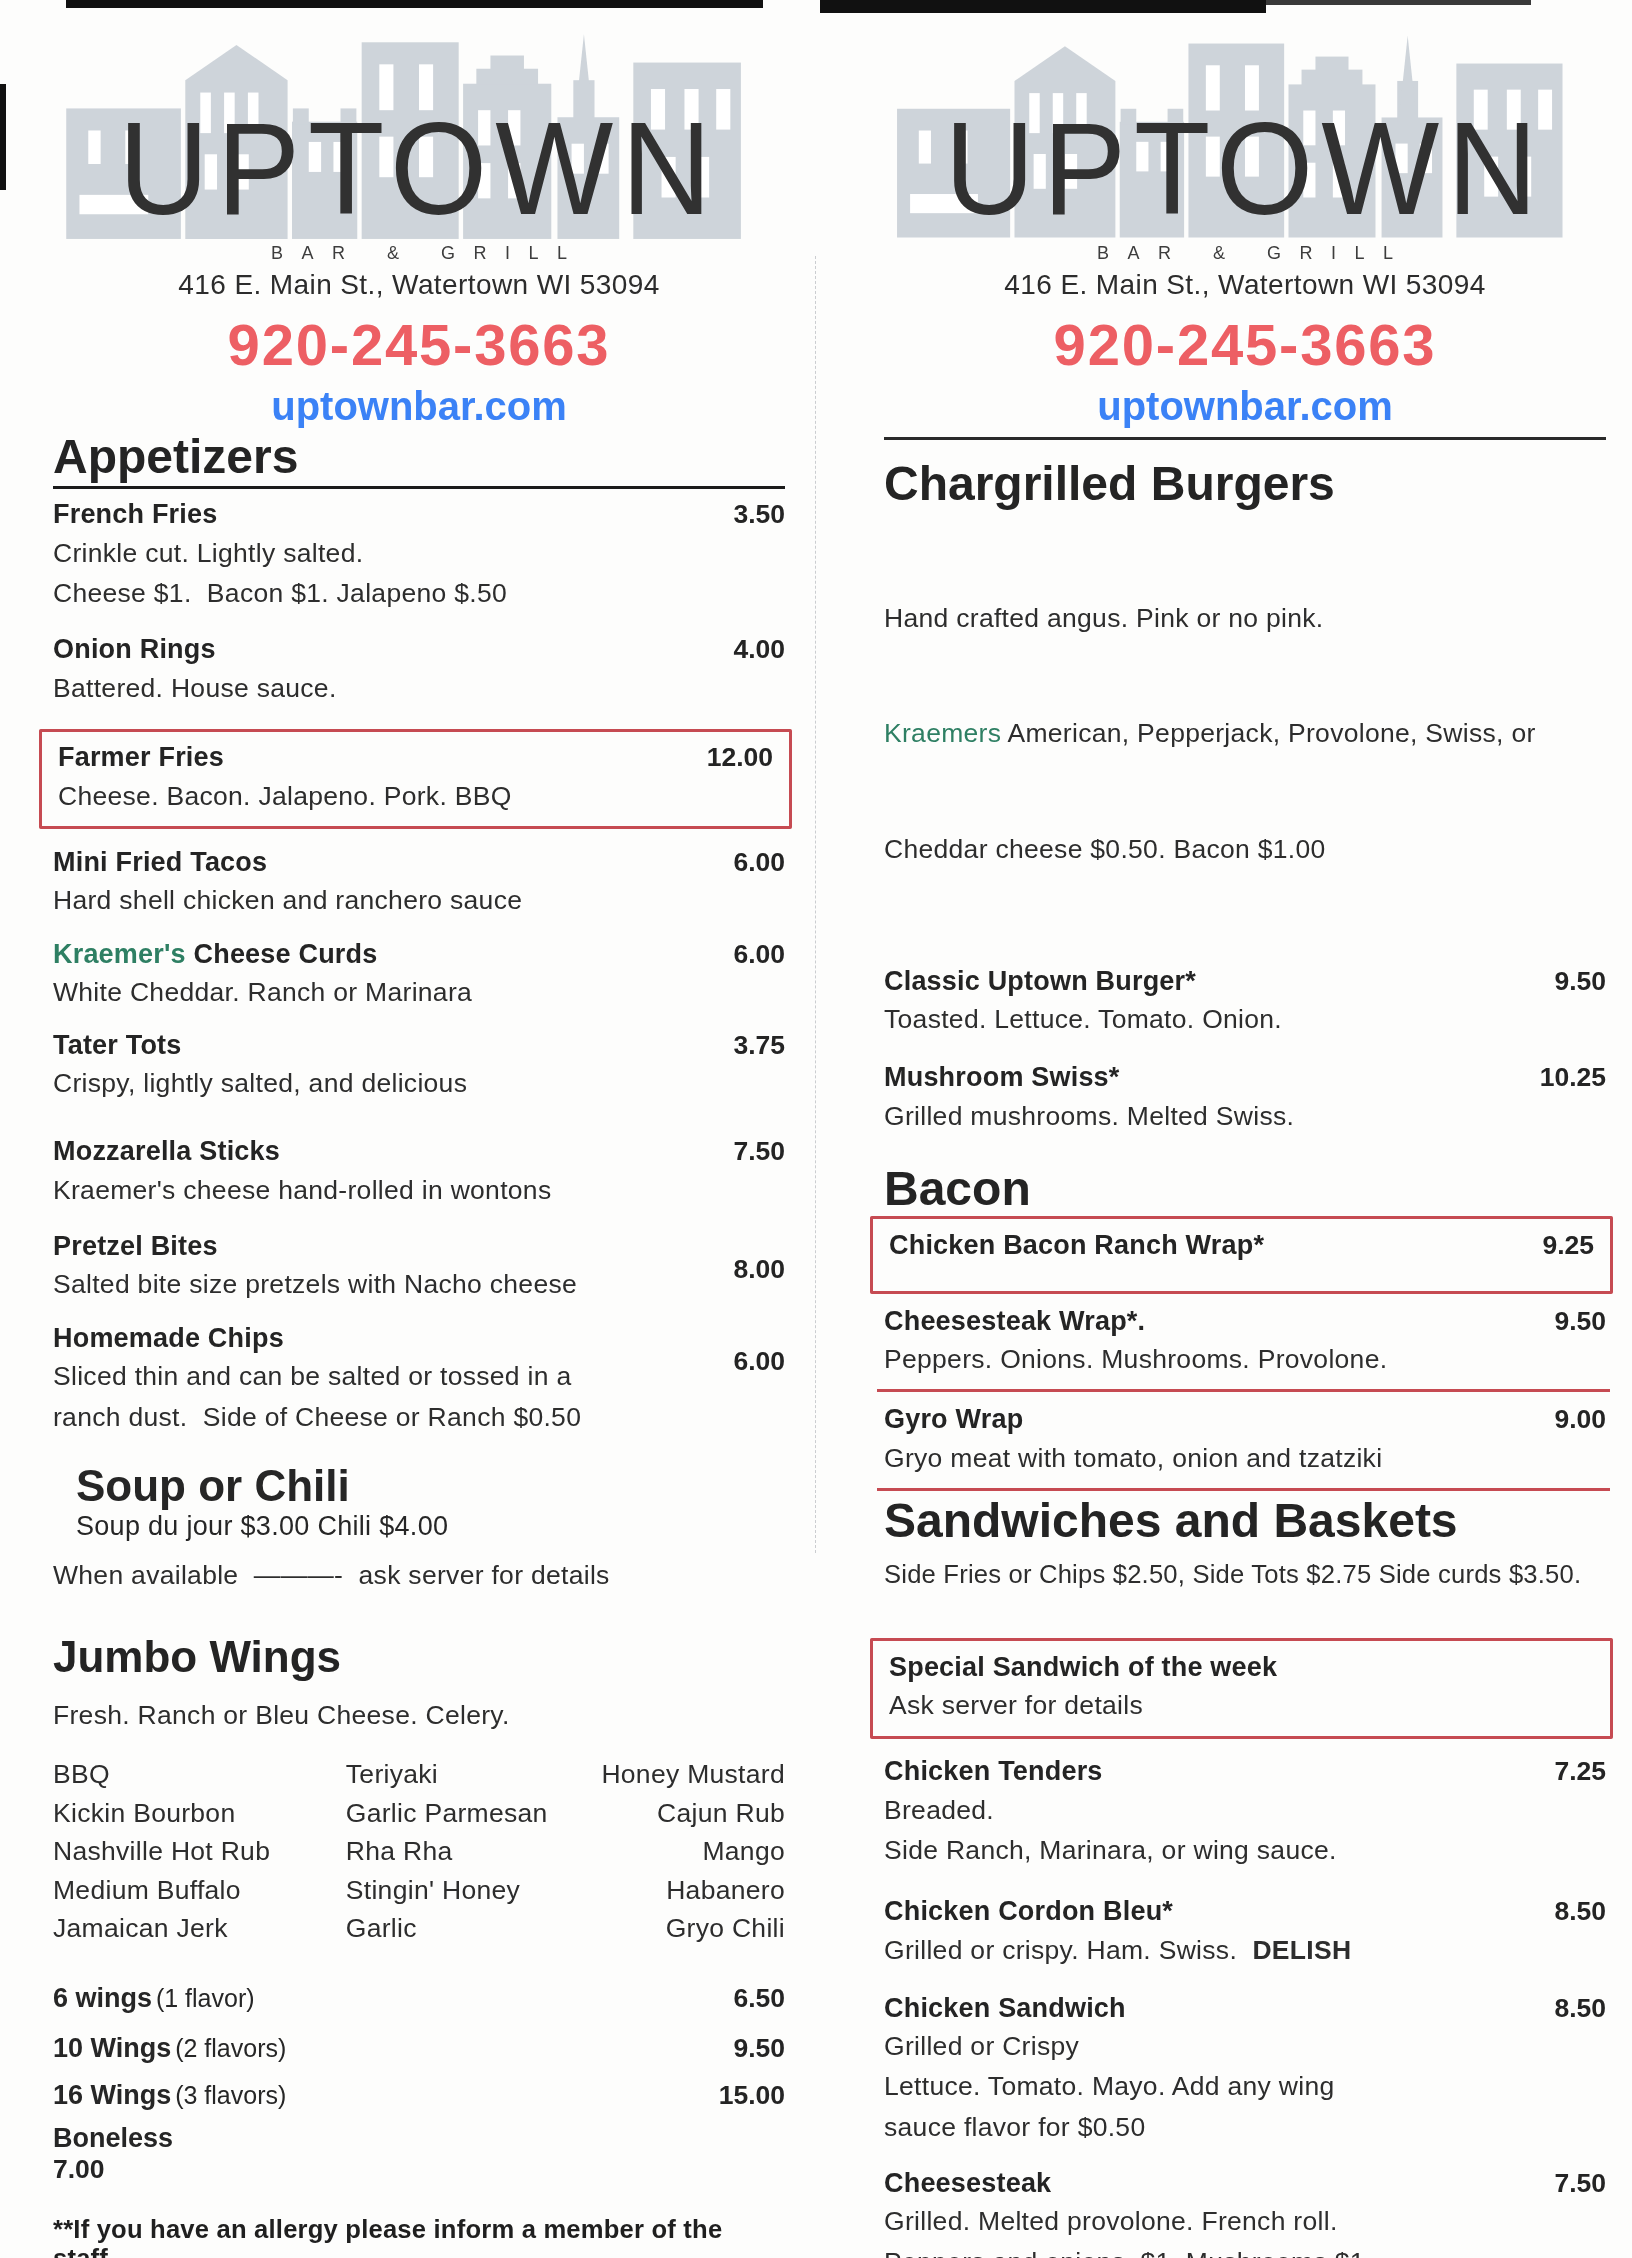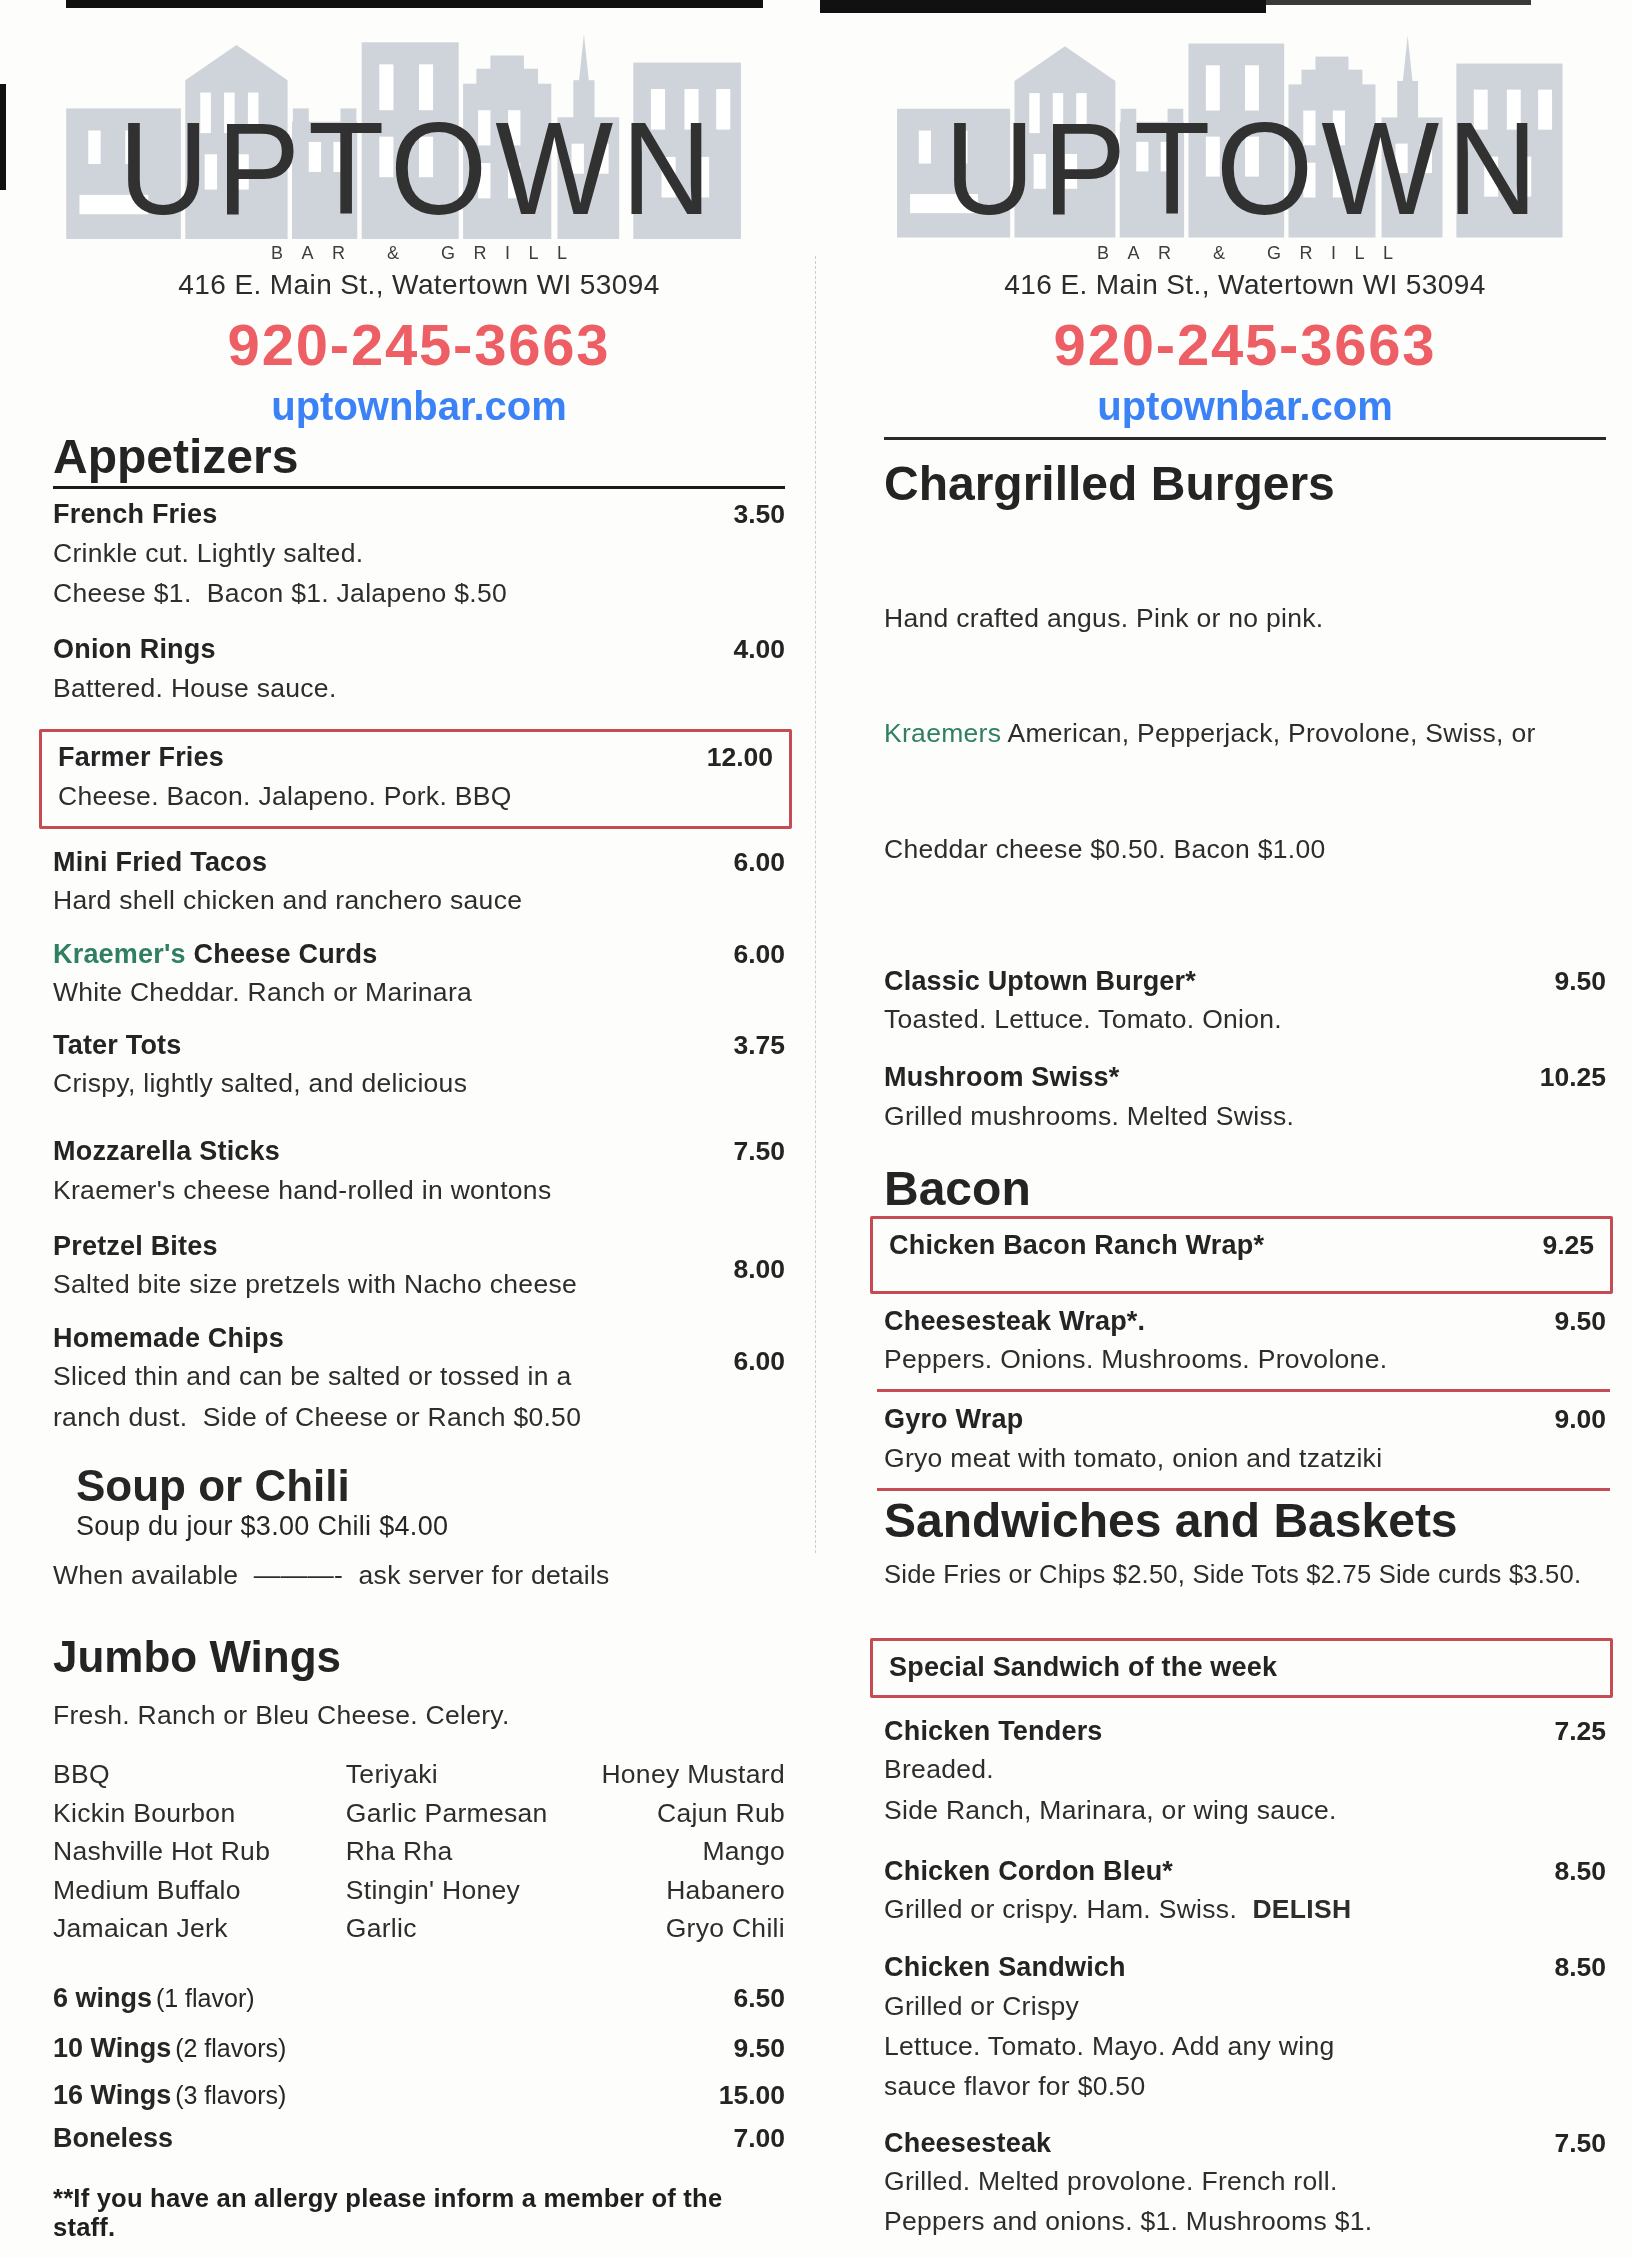--- a/index.html
+++ b/index.html
@@ -238,21 +238,21 @@
       <span class="p">6.50</span>
     </div>
     <div class="size-row" style="margin-top:19.4px;">
       <span class="lbl"><b>10 Wings</b> <span class="light">(2 flavors)</span></span>
       <span class="p">9.50</span>
     </div>
     <div class="size-row" style="margin-top:16px;">
       <span class="lbl"><b>16 Wings</b> <span class="light">(3 flavors)</span></span>
       <span class="p">15.00</span>
     </div>
-    <div class="size-row" style="margin-top:12.4px;">
+    <div class="size-row" style="margin-top:12.4px;flex-direction:column;">
       <span class="lbl"><b>Boneless</b> <span class="light"></span></span>
       <span class="p">7.00</span>
     </div>
 
     <div class="allergy" style="margin-top:30px;">**If you have an allergy please inform a member of  the staff.</div>
 
   </div>
 
   <div class="col col-right">
 
@@ -362,20 +362,21 @@
     <div class="red-rule" style="margin-top:12.4px;"></div>
 
     <div class="section-h" style="margin-top:5.3px;">Sandwiches and Baskets</div>
     <div class="side-note" style="margin-top:14px;">Side Fries or Chips $2.50, Side Tots $2.75 Side curds $3.50.</div>
 
     <div class="red-box" style="margin-top:49px;">
       <div class="mi">
         <div class="row">
             <span class="t">Special Sandwich of the week</span>
           </div>
+        <div class="d">Ask server for details</div>
       </div>
     </div>
 
     <div class="mi" style="margin-top:17.6px;">
       <div class="row">
           <span class="t">Chicken Tenders</span>
           <span class="p">7.25</span>
         </div>
       <div class="d">Breaded.</div>
       <div class="d">Side Ranch, Marinara, or wing sauce.</div>

